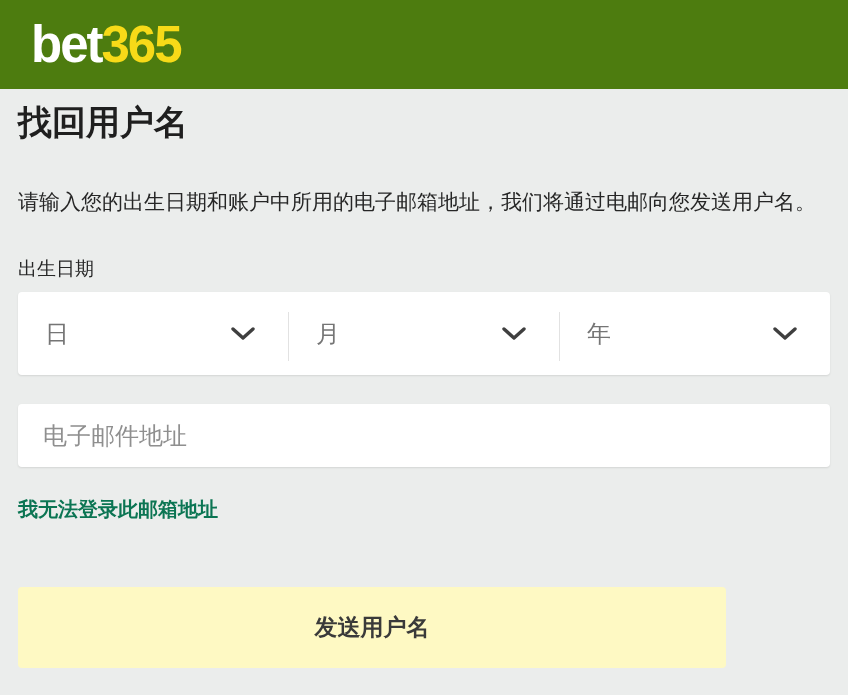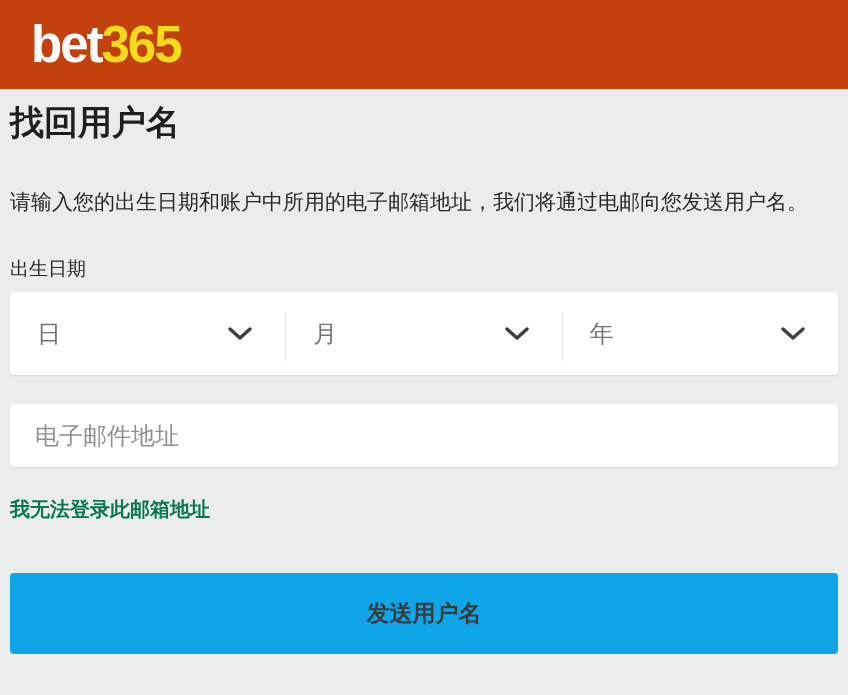--- a/index.html
+++ b/index.html
@@ -5,38 +5,38 @@
   * { margin: 0; padding: 0; box-sizing: border-box; }
   html, body {
     width: 848px; height: 695px;
     background: #EBEDEC;
     font-family: "Liberation Sans", "DejaVu Sans", sans-serif;
     overflow: hidden;
   }
   
   .topbar {
     height: 89px;
-    background: #c2410c;
+    background: #4d7c0f;
     display: flex;
     align-items: center;
     padding-left: 31px;
   }
   .logo {
     font-size: 51px;
     font-weight: 800;
     letter-spacing: -2px;
     line-height: 1;
     cursor: pointer;
     user-select: none;
   }
   .logo .bet { color: #FFFFFF; }
   .logo .n365 { color: #F7DA18; }
 
   
-  .content { padding: 0 10px; }
+  .content { padding: 0 18px; }
 
   .page-title {
     margin-top: 15px;
     font-size: 34px;
     font-weight: 700;
     color: #1F1F1F;
     line-height: 36px;
   }
   .instruction {
     margin-top: 47px;
@@ -122,24 +122,24 @@
     font-size: 20px;
     font-weight: 700;
     color: #0B7553;
     text-decoration: none;
     line-height: 24px;
     cursor: pointer;
   }
 
   
   .submit-btn {
-    margin-top: 52px;
-    width: 828px;
+    margin-top: 66px;
+    width: 708px;
     height: 81px;
-    background: #0ea5e9;
+    background: #fef9c3;
     border: none;
     border-radius: 4px;
     font-size: 23px;
     font-weight: 700;
     color: #3A3A3A;
     font-family: "Liberation Sans", "DejaVu Sans", sans-serif;
     cursor: pointer;
     display: block;
   }
 </style>

